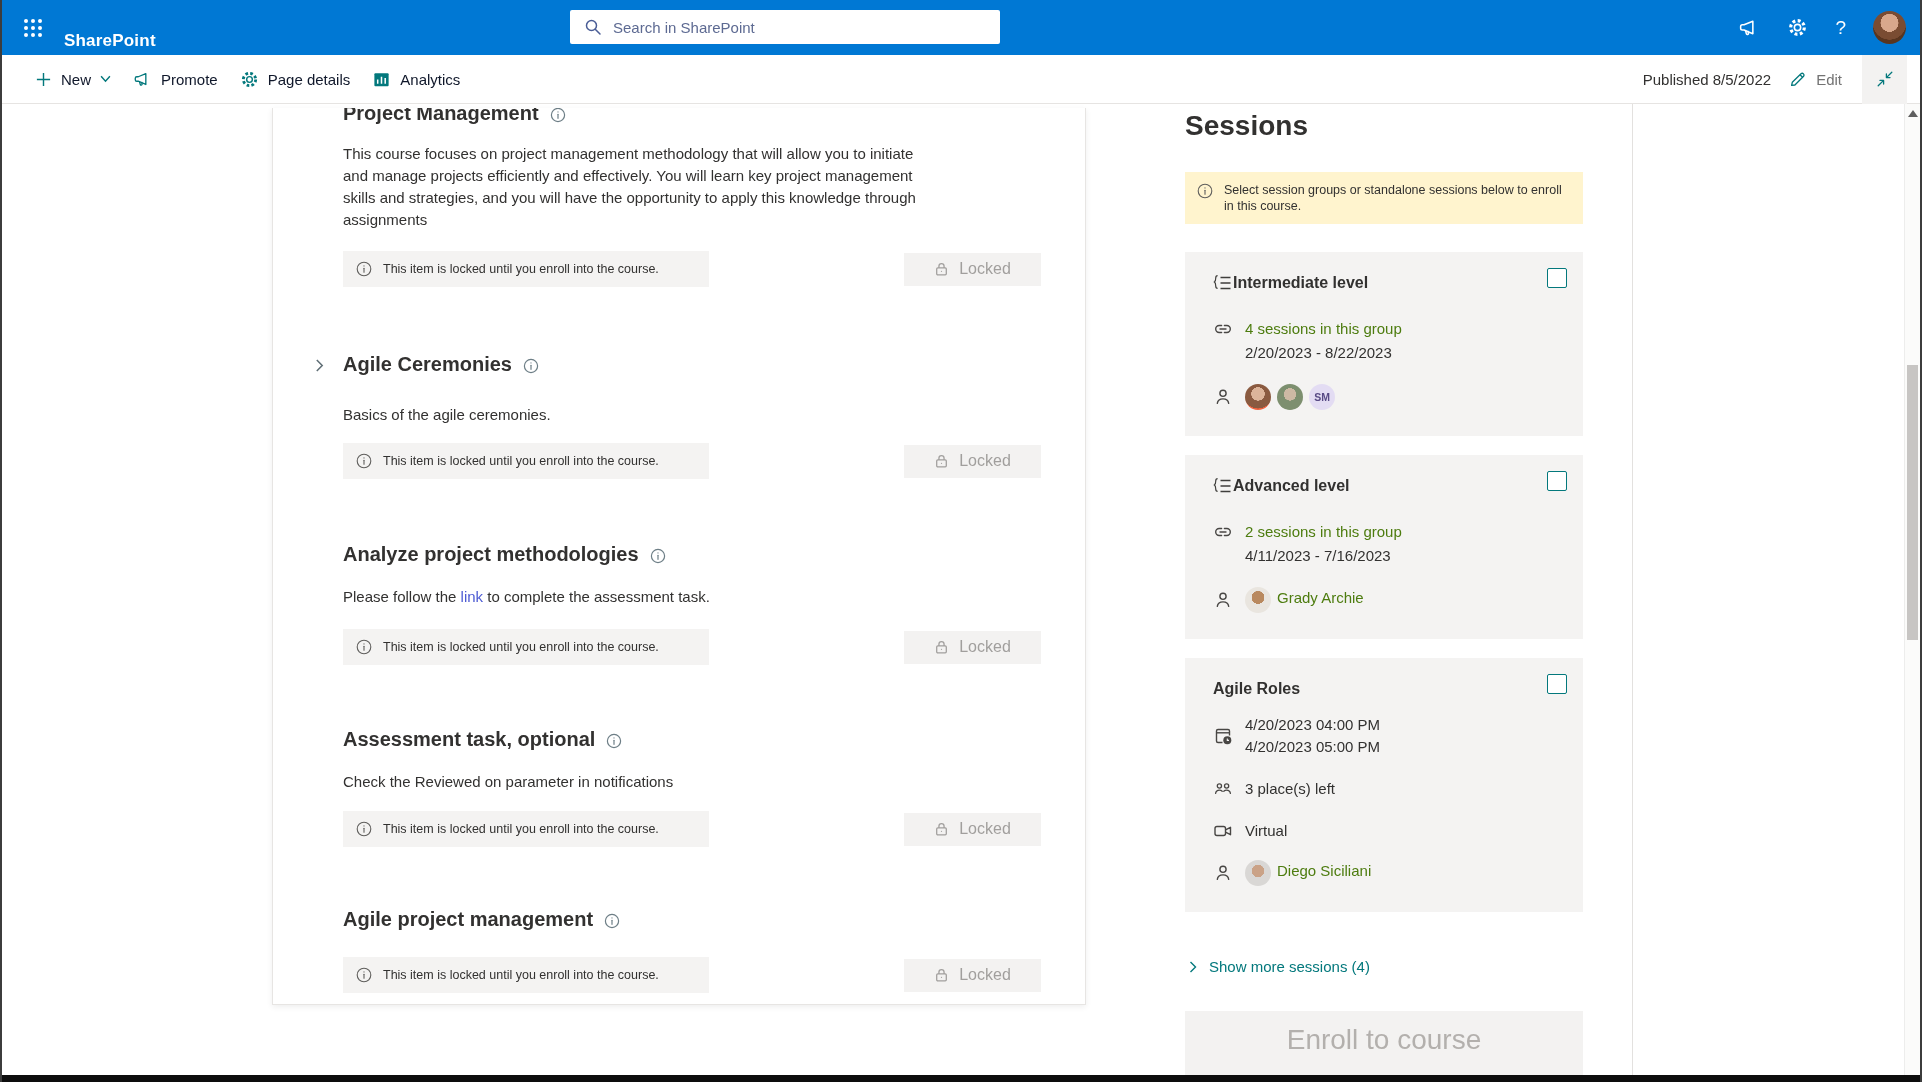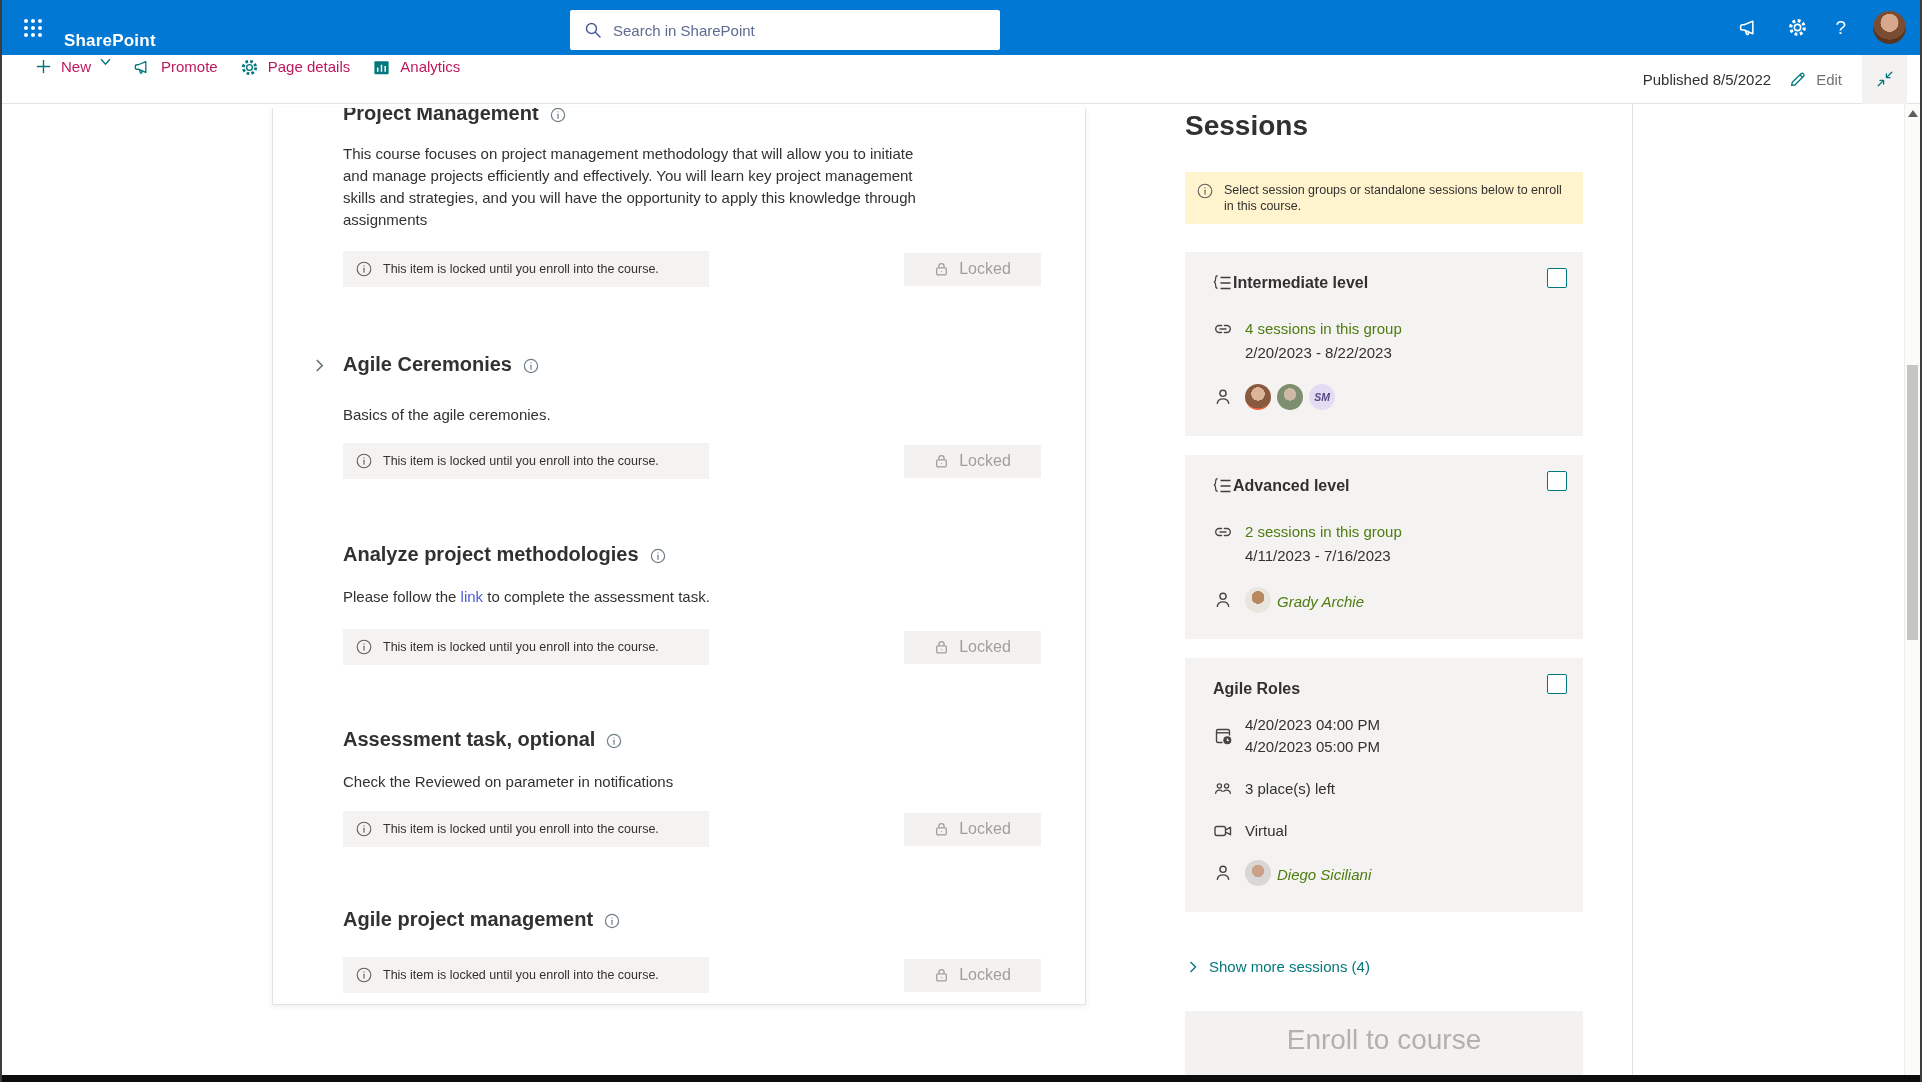--- a/index.html
+++ b/index.html
@@ -11,33 +11,33 @@
 
   
   .win-edge-bottom { position:absolute; left:0; bottom:0; width:100%; height:7px; background:#0d0d0d; z-index:90; }
   .win-edge-left, .win-edge-right { position:absolute; top:0; width:2px; height:100%; background:#3c3c3c; z-index:91; }
   .win-edge-left { left:0; } .win-edge-right { right:0; }
 
   
   .topbar { position:absolute; left:0; top:0; width:100%; height:55px; background:#0078d4; z-index:10; }
   .waffle-btn { position:absolute; left:10px; top:0; width:46px; height:55px; display:flex; align-items:center; justify-content:center; cursor:pointer; }
   .app-title { position:absolute; left:64px; top:31px; color:#fff; font-size:17px; font-weight:700; letter-spacing:.2px; }
-  .searchbox { position:absolute; left:570px; top:10px; width:430px; height:40px; background:#fff; border-radius:2px; display:flex; align-items:center; padding-left:14px; gap:11px; }
+  .searchbox { position:absolute; left:570px; top:10px; width:430px; height:34px; background:#fff; border-radius:2px; display:flex; align-items:center; padding-left:14px; gap:11px; }
   .searchbox input { border:none; outline:none; font-size:15px; width:370px; color:#3b3a39; background:transparent; font-family:inherit; }
   .searchbox input::placeholder { color:#5d6a92; }
   .topbar-right { position:absolute; right:16px; top:0; height:55px; display:flex; align-items:center; gap:27px; }
   .top-icon-btn { color:#fff; display:flex; align-items:center; justify-content:center; cursor:pointer; }
   .help-glyph { font-size:19px; color:#fff; font-weight:400; }
   .avatar-top { width:33px; height:33px; border-radius:50%; cursor:pointer;
     background: radial-gradient(circle at 50% 36%, #d8a88c 0 33%, #7a4c32 34% 62%, #59351f 63% 86%, #c8552e 87%); }
 
   
   .cmdbar { position:absolute; left:0; top:55px; width:100%; height:49px; background:#fff; border-bottom:1px solid #e6e4e2; display:flex; align-items:center; z-index:9; }
   .cmd-left { display:flex; align-items:center; padding-left:24px; }
-  .cmd-item { display:flex; align-items:flex-start; gap:9px; font-size:15px; color:#be185d; height:42px; padding:0 11px; cursor:pointer; }
+  .cmd-item { display:flex; align-items:center; gap:9px; font-size:15px; color:#0f172a; height:42px; padding:0 11px; cursor:pointer; }
   .cmd-item .c-icon { color:#03787c; display:flex; }
   .cmd-right { margin-left:auto; display:flex; align-items:center; gap:12px; }
   .published-label { font-size:15px; color:#323130; margin-right:6px; }
   .edit-btn { display:flex; align-items:center; gap:9px; font-size:15px; cursor:pointer; color:#737373; }
   .edit-btn .c-icon { color:#03787c; display:flex; }
   .collapse-btn { width:45px; height:49px; background:#f3f2f1; display:flex; align-items:center; justify-content:center; color:#03787c; cursor:pointer; margin-left:8px; margin-right:15px; }
 
   
   .main-card {
     position:absolute; left:272px; top:108px; width:814px; height:897px;
@@ -79,21 +79,21 @@
   .gcard { position:relative; background:#f4f3f2; margin-top:28px; padding:22px 20px 26px 28px; }
   .gcard + .gcard { margin-top:19px; }
   .gcard-title-row { display:flex; align-items:center; font-size:16px; font-weight:600; color:#323130; }
   .gcard-title-row .g-icon { color:#3f3e3c; display:flex; }
   .gcheck { position:absolute; right:16px; top:16px; width:20px; height:20px; background:#fff; border:1.5px solid #03787c; border-radius:2px; cursor:pointer; }
   .grow { display:flex; align-items:center; gap:12px; font-size:15px; line-height:22px; color:#323130; }
   .grow .g-icon { color:#484644; display:flex; flex:none; }
   .grow.two-line { align-items:center;margin-top:16px; }
   .teal-link { color:#4d7c0f; cursor:pointer; }
   .sub-line { margin-left:32px; margin-top:2px; font-size:15px; line-height:22px; color:#323130; }
-  .avatars { display:flex; align-items:flex-end; gap:6px;font-style:italic; }
+  .avatars { display:flex; align-items:flex-start; gap:6px; }
   .av { width:26px; height:26px; border-radius:50%; flex:none; }
   .av-w1 { background:radial-gradient(circle at 50% 38%, #dcb49a 0 32%, #8a5a40 33% 70%, #f0623e 71%); }
   .av-m1 { background:radial-gradient(circle at 50% 40%, #cdb9a4 0 30%, #7d8f6f 31% 75%, #9aa98c 76%); }
   .av-init { background:#e3dcf3; color:#584a85; font-size:10.5px; font-weight:600; display:flex; align-items:center; justify-content:center; }
   .av-m2 { background:radial-gradient(circle at 50% 40%, #b9895f 0 31%, #e9e5df 32%); }
   .av-m3 { background:radial-gradient(circle at 50% 42%, #caa287 0 31%, #d9d7d5 32%); }
 
   .g-mt-link { margin-top:26px; }
   .g-mt-people { margin-top:20px; }
   .g-mt-dt { margin-top:24px; }

